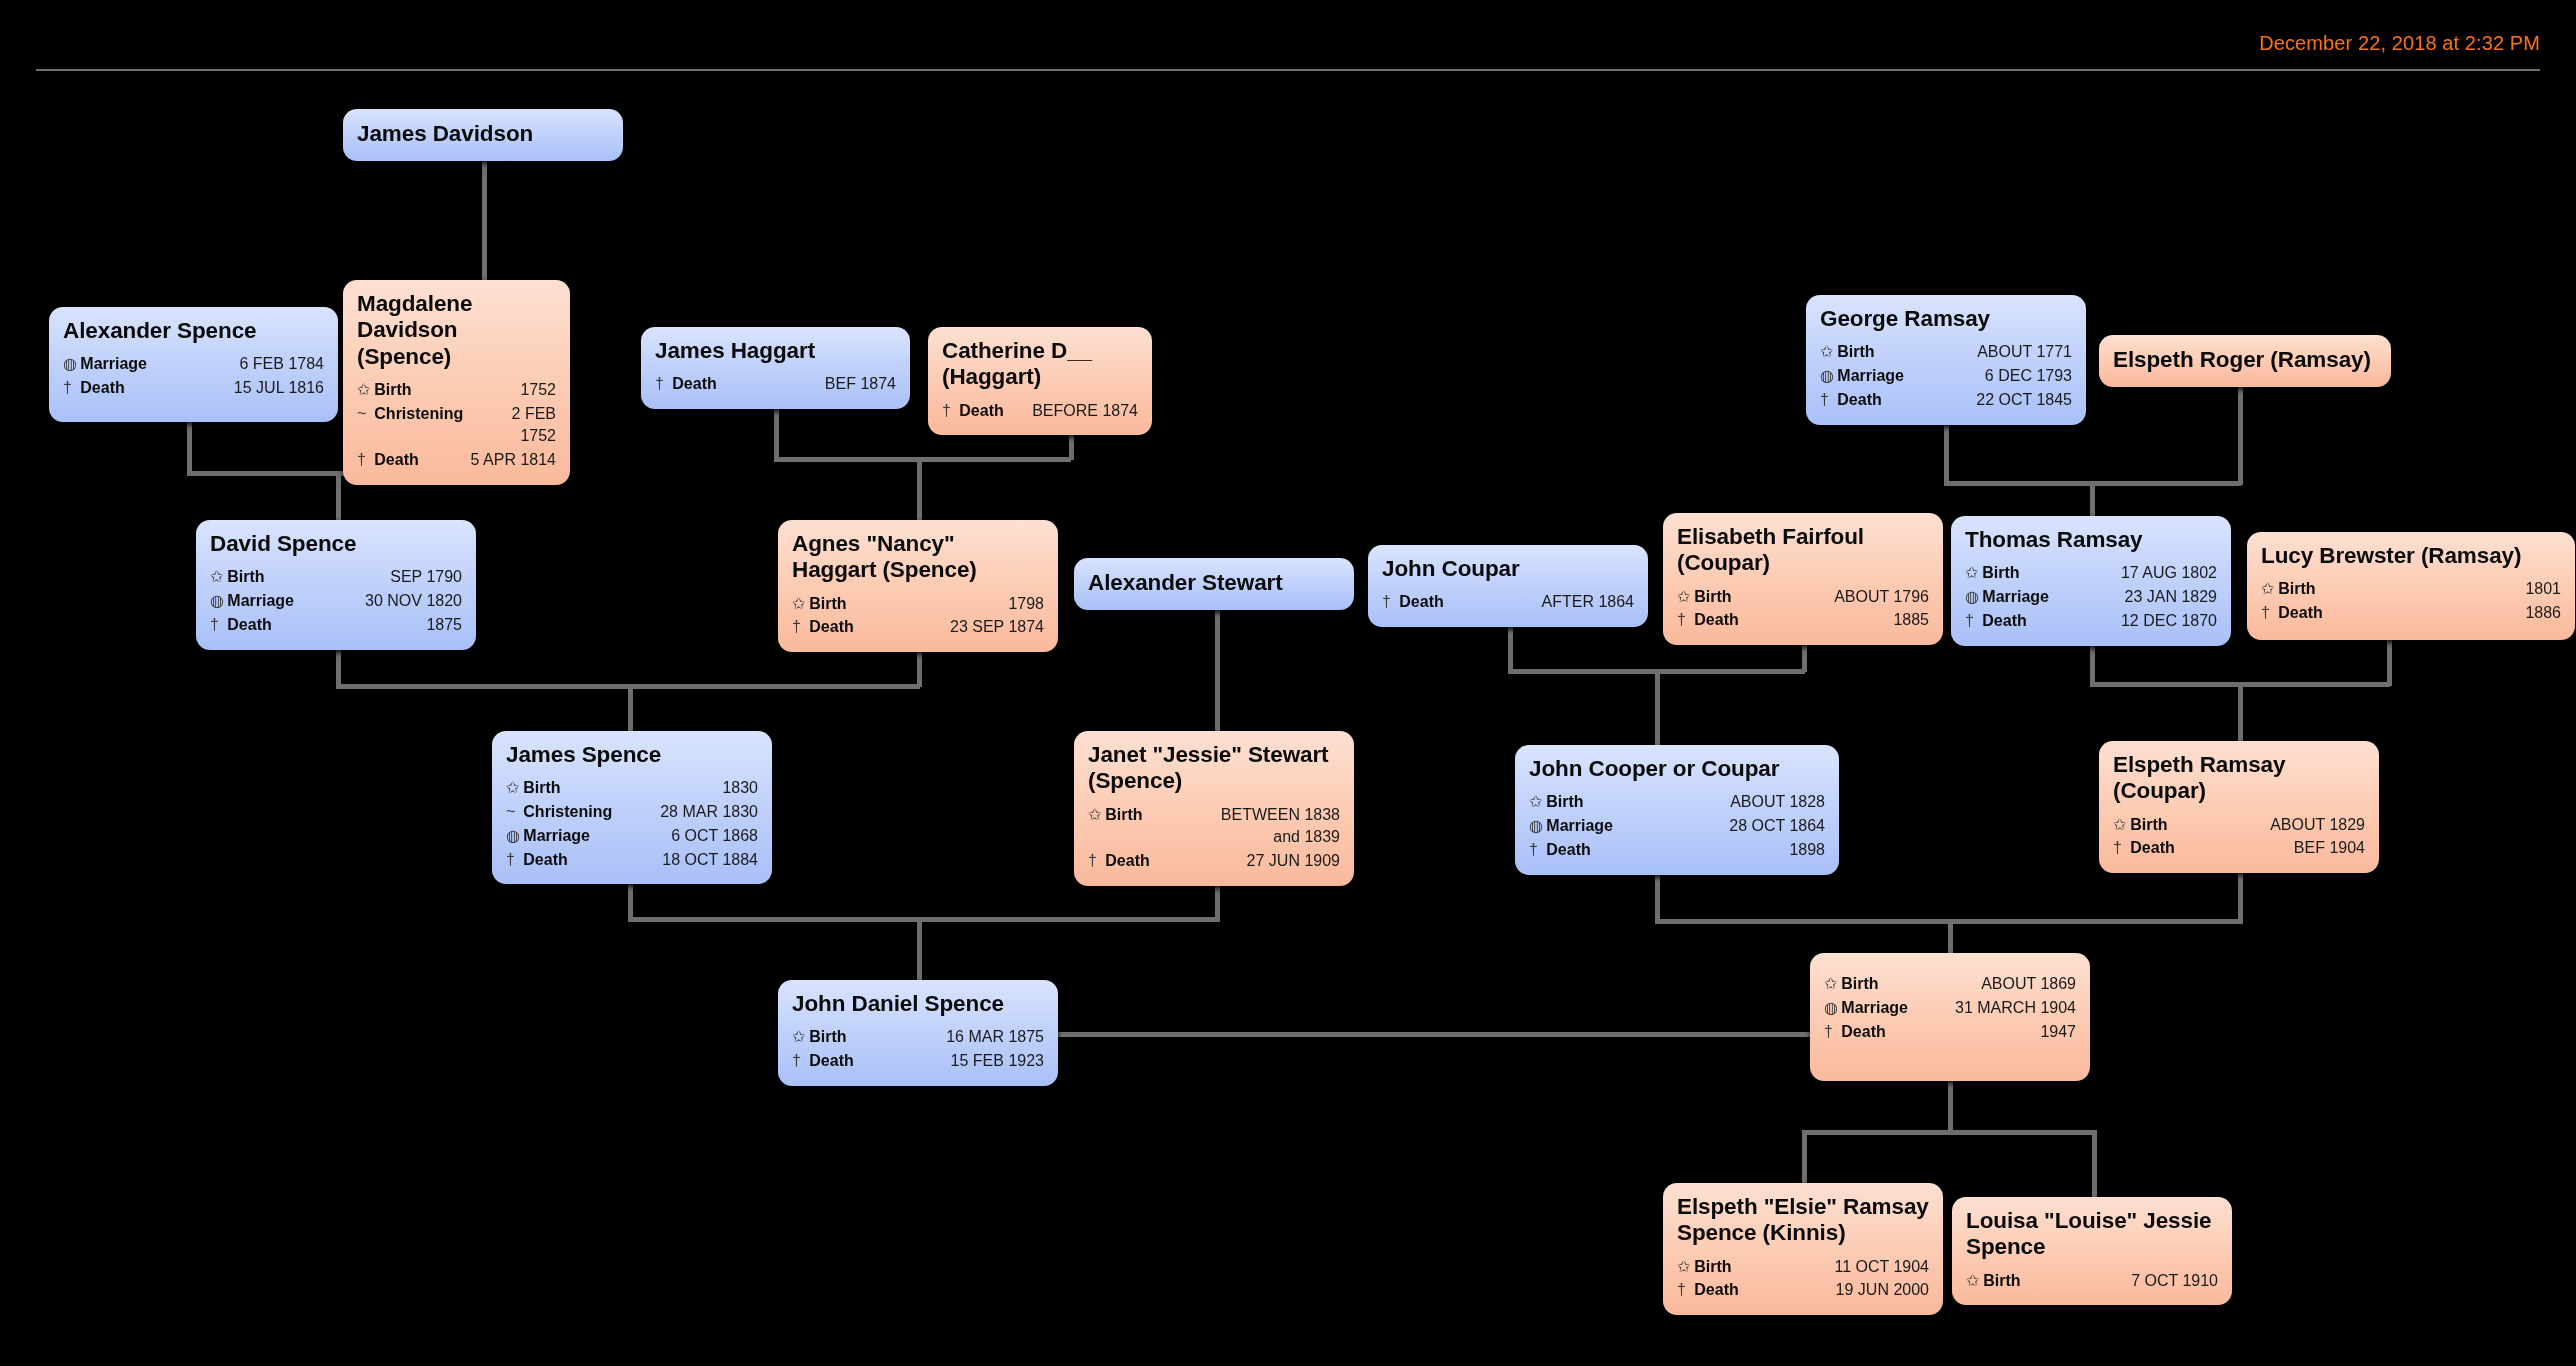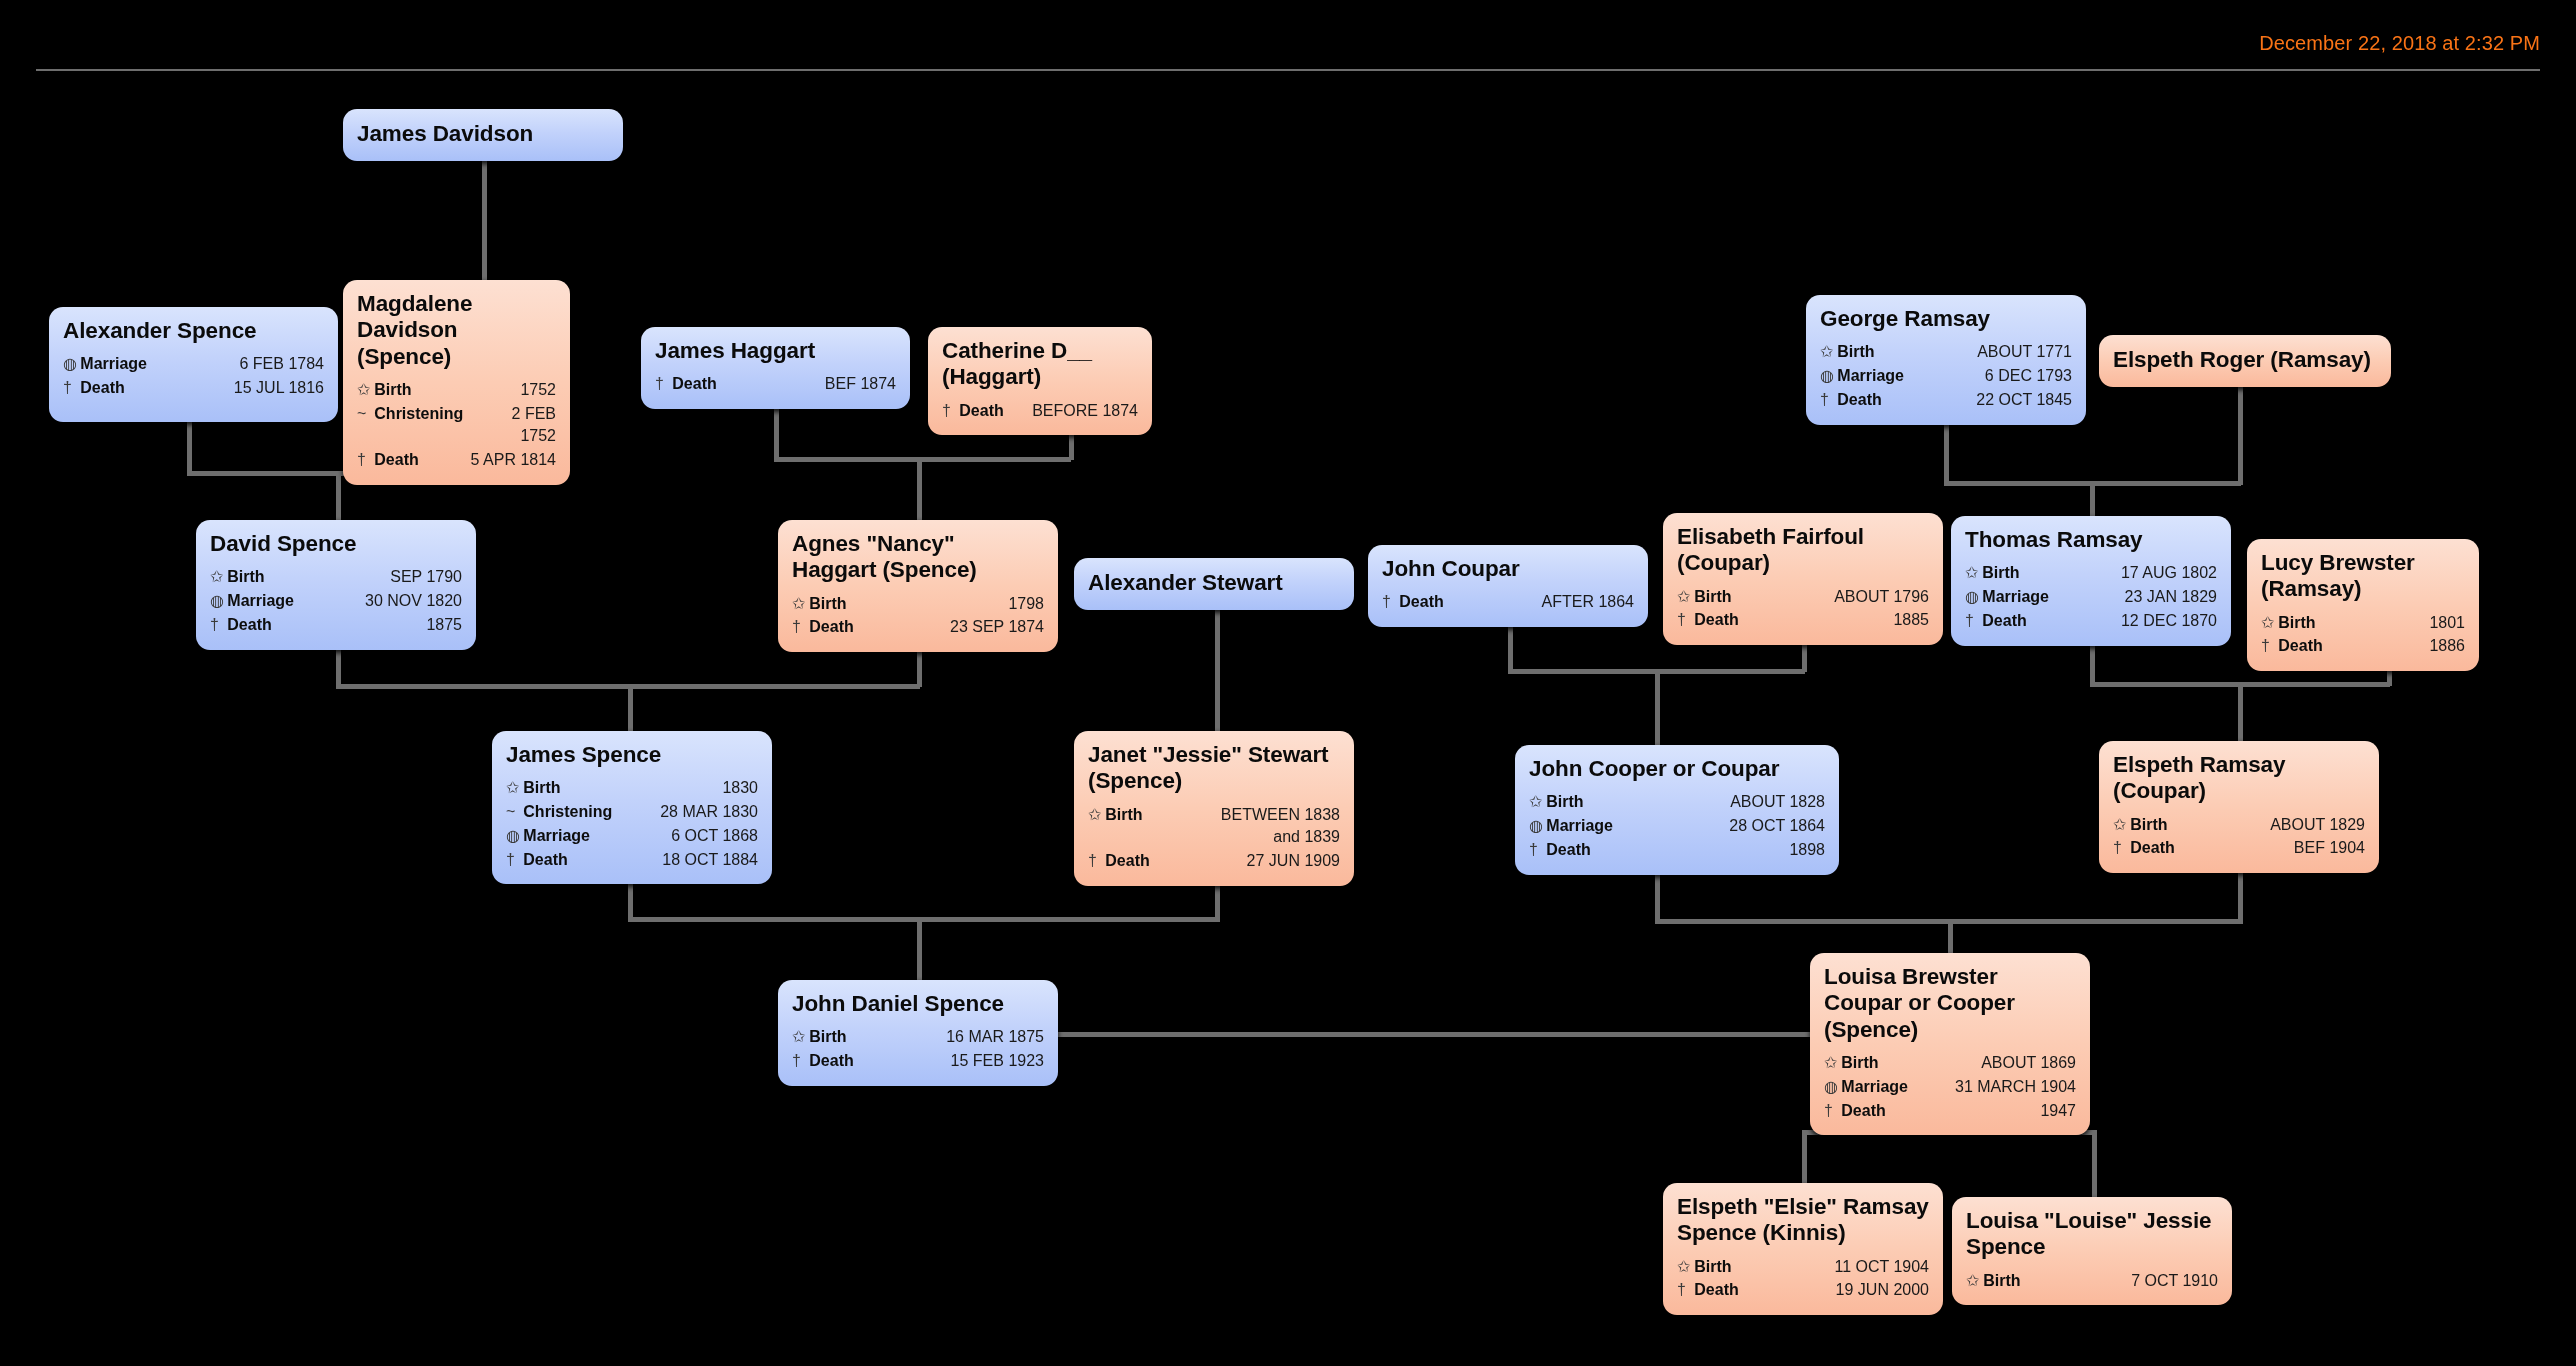--- a/index.html
+++ b/index.html
@@ -267,21 +267,21 @@
             <span class="lb">Marriage</span>
             <span class="vl">23 JAN 1829</span>
           </div>
           <div class="fact">
             <span class="gl">†</span>
             <span class="lb">Death</span>
             <span class="vl">12 DEC 1870</span>
           </div>
         </div>
       </div>
-      <div class="card female" style="left: 2247px; top: 532px; width: 232px; min-height: 108px; margin-top: 7px;">
+      <div class="card female" style="left: 2247px; top: 532px; width: 328px; min-height: 108px;">
         <div class="nm">Lucy Brewster (Ramsay)</div>
         <div class="facts">
           <div class="fact">
             <span class="gl">✩</span>
             <span class="lb">Birth</span>
             <span class="vl">1801</span>
           </div>
           <div class="fact">
             <span class="gl">†</span>
             <span class="lb">Death</span>
@@ -374,21 +374,20 @@
             <span class="vl">16 MAR 1875</span>
           </div>
           <div class="fact">
             <span class="gl">†</span>
             <span class="lb">Death</span>
             <span class="vl">15 FEB 1923</span>
           </div>
         </div>
       </div>
       <div class="card female" style="left: 1810px; top: 953px; width: 280px; min-height: 128px;">
-        <div class="nm">Louisa Brewster Coupar or Cooper (Spence)</div>
         <div class="facts">
           <div class="fact">
             <span class="gl">✩</span>
             <span class="lb">Birth</span>
             <span class="vl">ABOUT 1869</span>
           </div>
           <div class="fact">
             <span class="gl">◍</span>
             <span class="lb">Marriage</span>
             <span class="vl">31 MARCH 1904</span>

